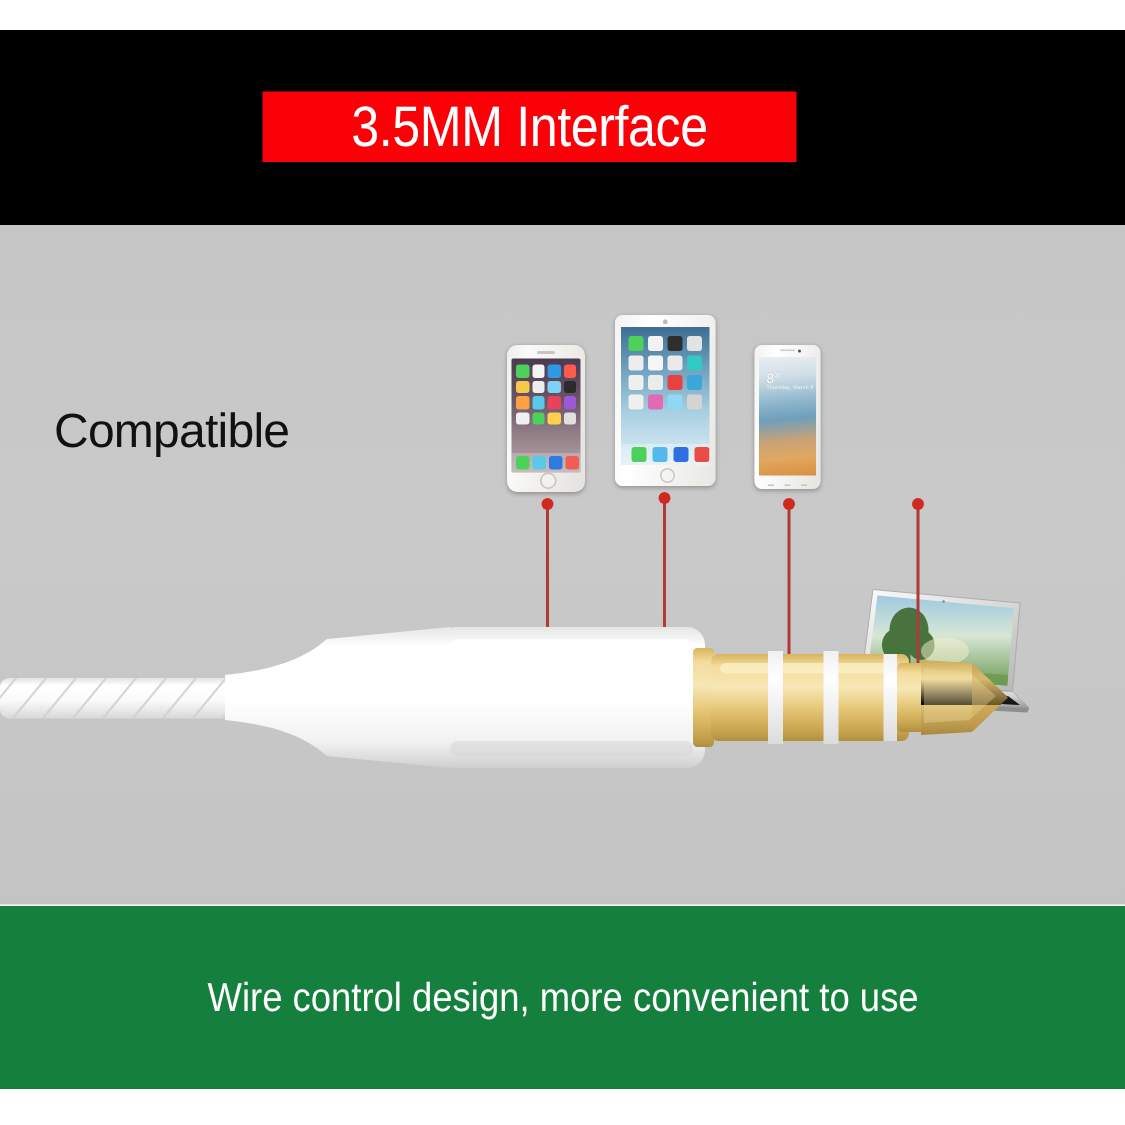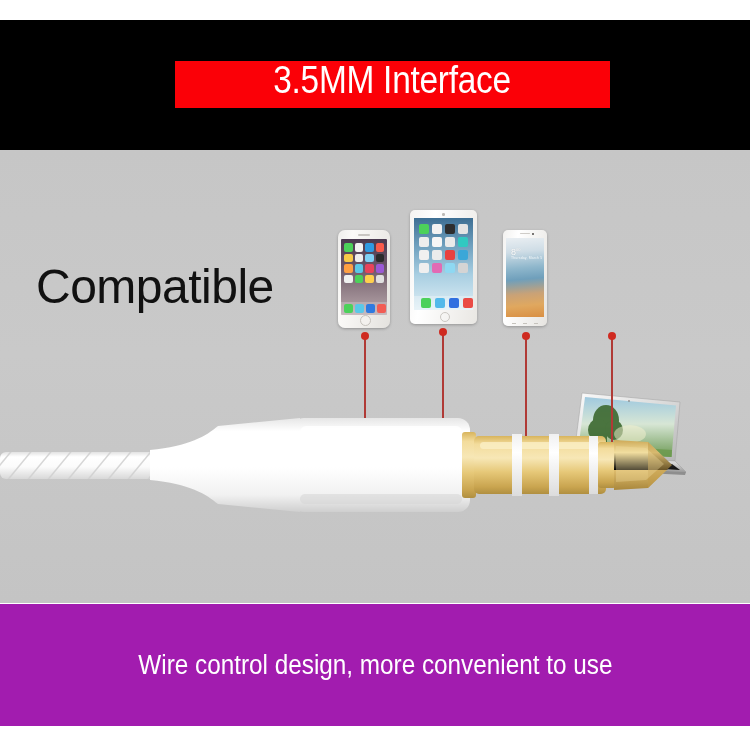--- a/index.html
+++ b/index.html
@@ -30,24 +30,24 @@
   }
   .header-black {
     position: absolute;
     left: 0; top: 20px;
     width: 750px; height: 130px;
     background: #000000;
   }
   .red-banner {
     position: absolute;
     left: 175px; top: 41px;
-    width: 435px; height: 47px;
+    width: 356px; height: 47px;
     background: #fb0007;
     display: flex;
-    align-items: flex-start;
+    align-items: center;
     justify-content: center;
   }
   .red-banner-text {
     color: #ffffff;
     font-size: 38px;
     line-height: 38px;
     font-weight: 400;
     letter-spacing: -0.3px;
     transform: scaleX(0.88);
     white-space: nowrap;
@@ -58,21 +58,21 @@
     position: absolute;
     left: 0; top: 150px;
     width: 750px; height: 453px;
     background: linear-gradient(180deg,#c6c6c6 0%, #c9c9c9 45%, #c4c4c4 100%);
     overflow: hidden;
   }
 
   .headline {
     position: absolute;
     left: 36px; top: 112px;
-    font-size: 48px;
+    font-size: 32px;
     line-height: 50px;
     color: #111111;
     letter-spacing: -0.5px;
     white-space: nowrap;
     text-align: center;
   }
   .subhead {
     position: absolute;
     left: 38px; top: 184px;
     font-size: 17px;
@@ -269,21 +269,21 @@
   }
 
   
   .cable-wrap { position: absolute; left: 0; top: 0; width: 750px; height: 453px; }
 
   
   .footer-black {
     position: absolute;
     left: 0; top: 604px;
     width: 750px; height: 122px;
-    background: #a21caf;
+    background: #15803d;
     display: flex;
     align-items: center;
     justify-content: center;
   }
   .footer-text {
     color: #ffffff;
     font-size: 27px;
     line-height: 30px;
     transform: scaleX(0.9);
     white-space: nowrap;

